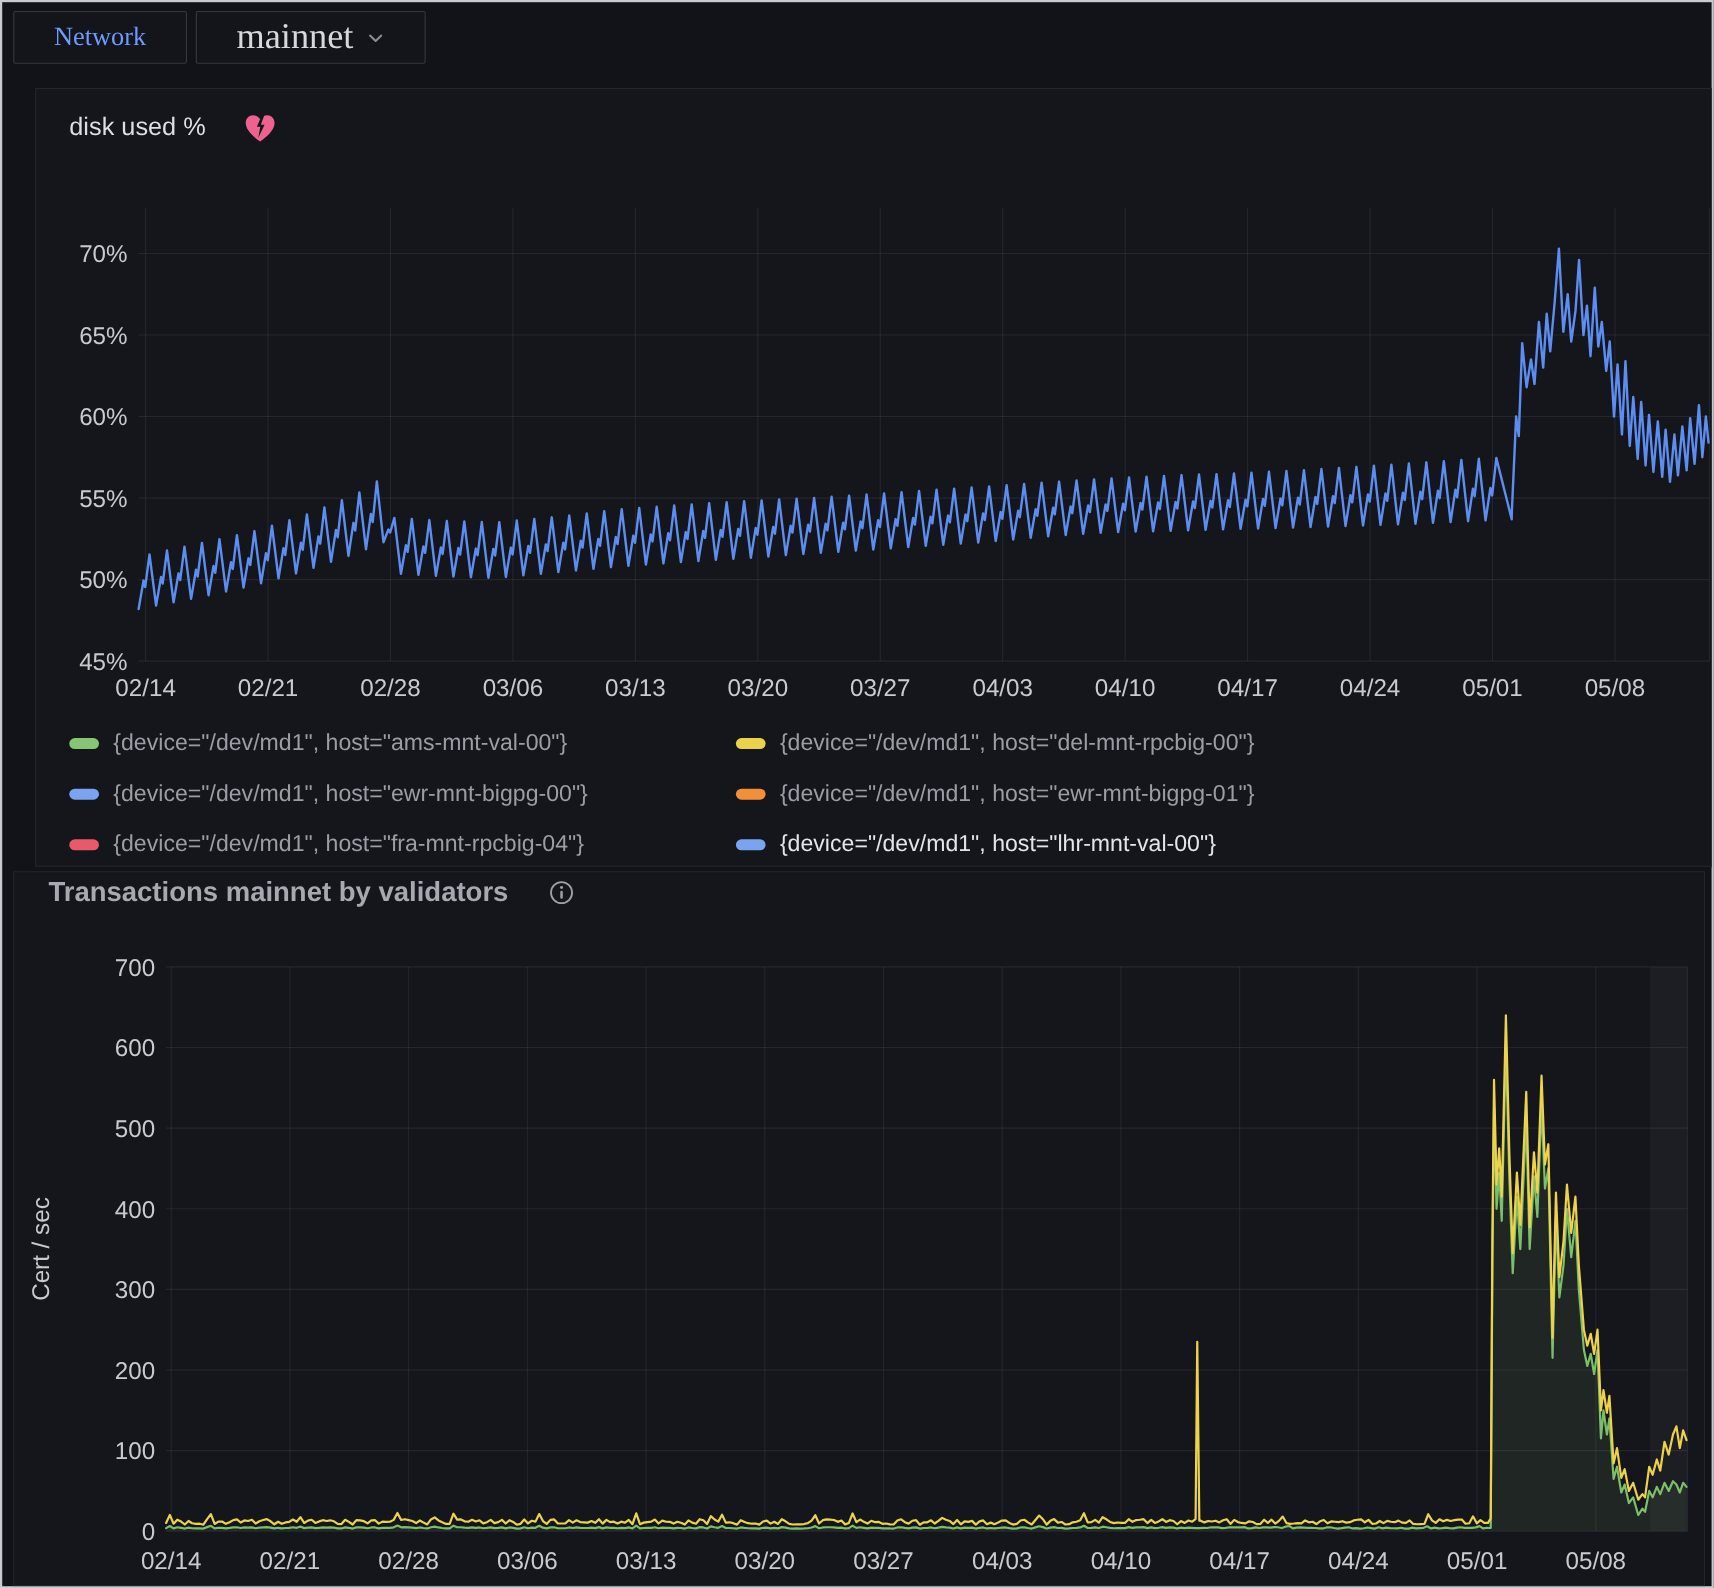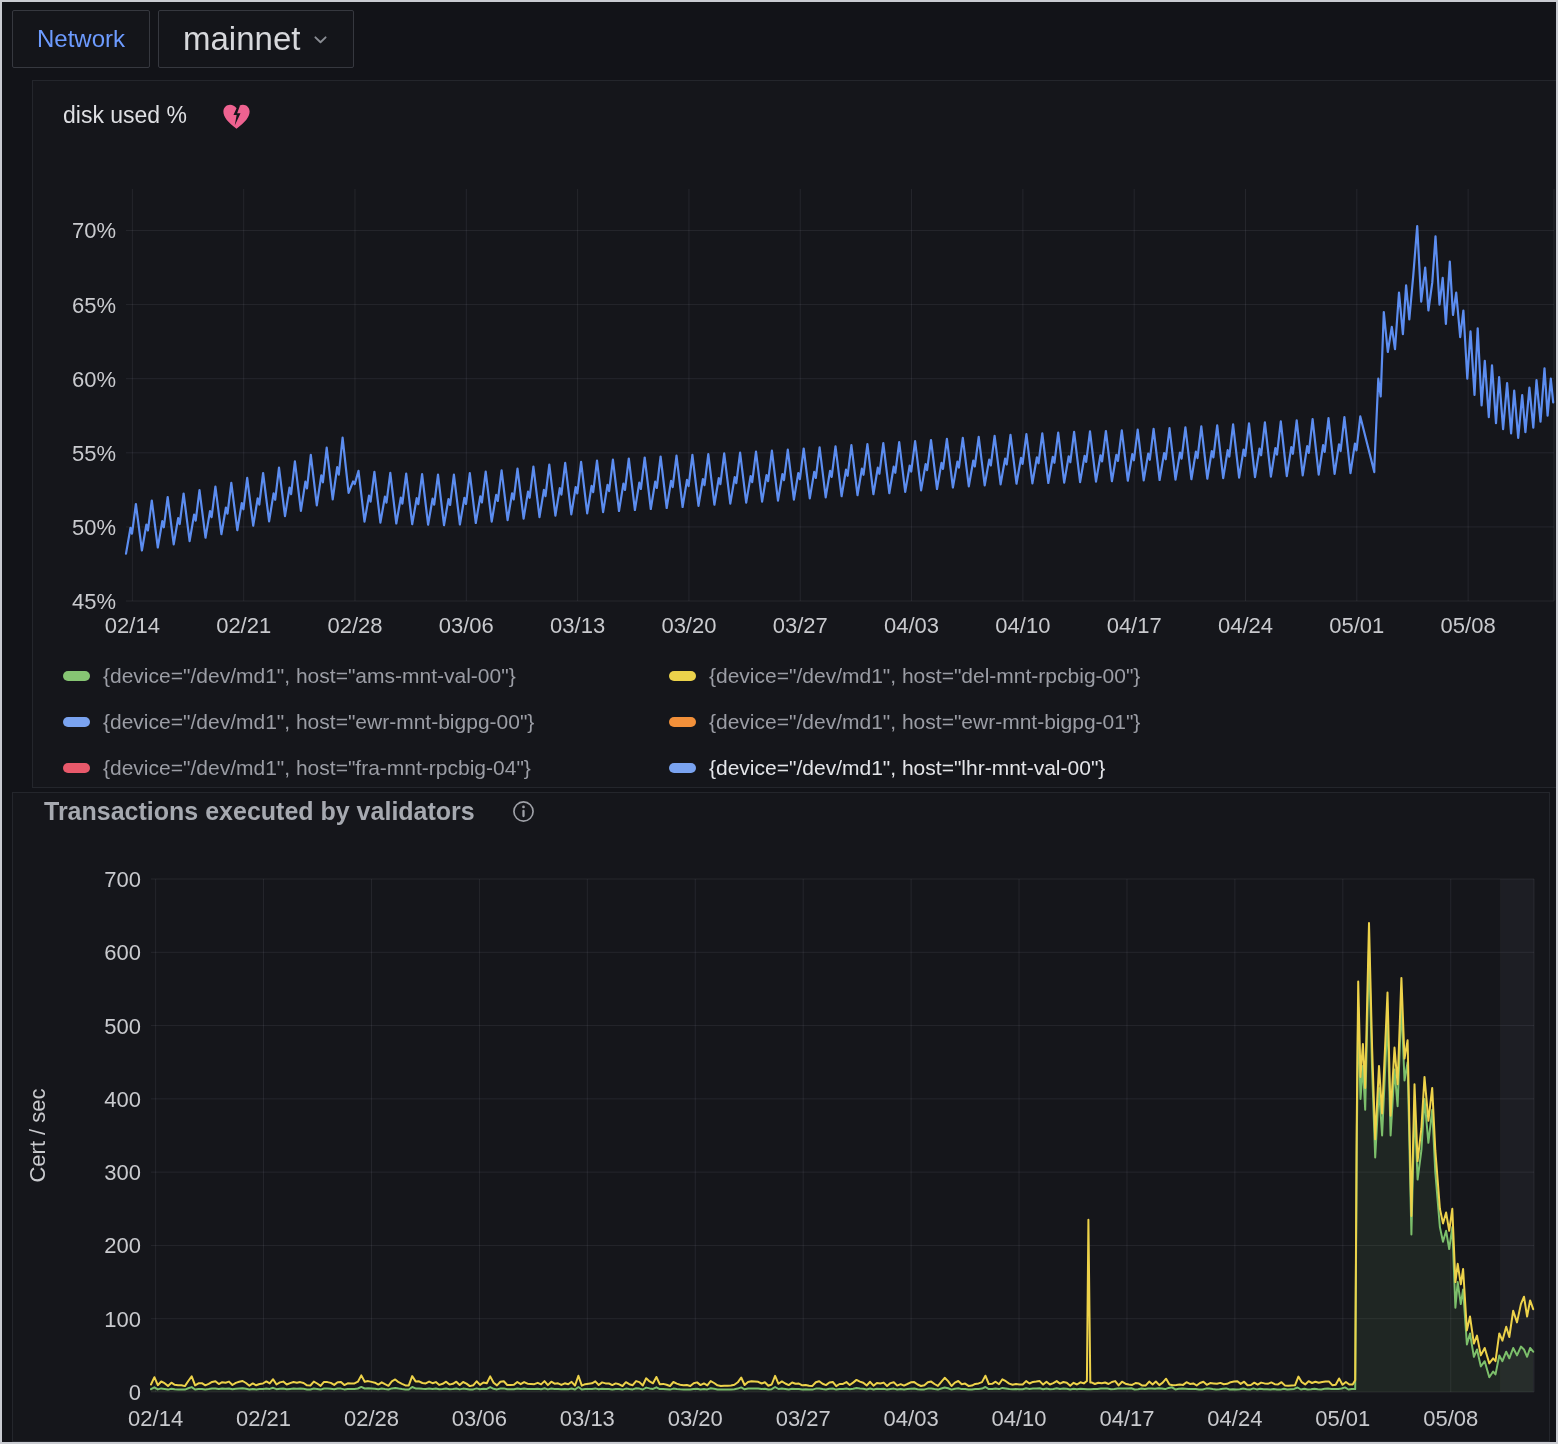--- a/index.html
+++ b/index.html
@@ -4,22 +4,22 @@
 <style>
   html,body{margin:0;padding:0;background:#121318;}
   body{
     width:1558px;height:1444px;box-sizing:border-box;
     border:2px solid #C9CBD1;position:relative;overflow:hidden;
     font-family:"Liberation Sans",sans-serif;
     -webkit-font-smoothing:antialiased;
   }
   .toolbar{position:absolute;left:10px;top:8px;display:flex;gap:8px;}
   .var-box{
-    height:58px;box-sizing:border-box;border:1px solid #36383F;border-radius:2px;
-    display:flex;align-items:center;padding:0 24px;background:#14151A;
+    height:48px;box-sizing:border-box;border:1px solid #36383F;border-radius:2px;
+    display:flex;align-items:center;padding:0 36px;background:#14151A;font-family:Liberation Serif, serif;
   }
   .var-label{color:#6D9BFF;font-size:24px;font-weight:500;}
   .var-value{color:#D7D8DC;font-size:33px;font-weight:500;display:flex;align-items:center;gap:12px;cursor:pointer;}
   .panel{
     position:absolute;left:10px;width:1538px;box-sizing:border-box;
     background:#15161B;border:1px solid #24262C;overflow:hidden;
   }
   #panel1{top:78px;height:708px;margin-left:20px;}
   #panel2{top:790px;height:650px;}
   .p1-header{position:absolute;left:30px;top:20px;display:flex;align-items:center;gap:34px;}
@@ -135,21 +135,21 @@
       </div>
       <div class="legend-item selected">
         <span class="legend-chip" style="background: rgb(122, 163, 240);"></span>
         <span class="legend-label">{device="/dev/md1", host="lhr-mnt-val-00"}</span>
       </div>
     </div>
 </div>
 
 <div class="panel" id="panel2">
   <div class="p2-header">
-    <span class="p2-title">Transactions executed by validators</span>
+    <span class="p2-title">Transactions mainnet by validators</span>
     <span style="display:flex;align-items:center;cursor:pointer;">
       <svg width="25" height="25" viewBox="0 0 24 24">
         <circle cx="12" cy="12" r="9.2" fill="none" stroke="#9EA0A7" stroke-width="1.6"></circle>
         <circle cx="12" cy="7.6" r="1.3" fill="#9EA0A7"></circle>
         <rect x="10.9" y="10.4" width="2.2" height="7" rx="1.1" fill="#9EA0A7"></rect>
       </svg>
     </span>
   </div>
   <svg id="chart2" class="chart" width="1538" height="589" viewBox="0 0 1538 589">
       <rect x="1487.1" y="21" width="33.9" height="513" fill="rgba(204,204,220,0.05)"></rect>

